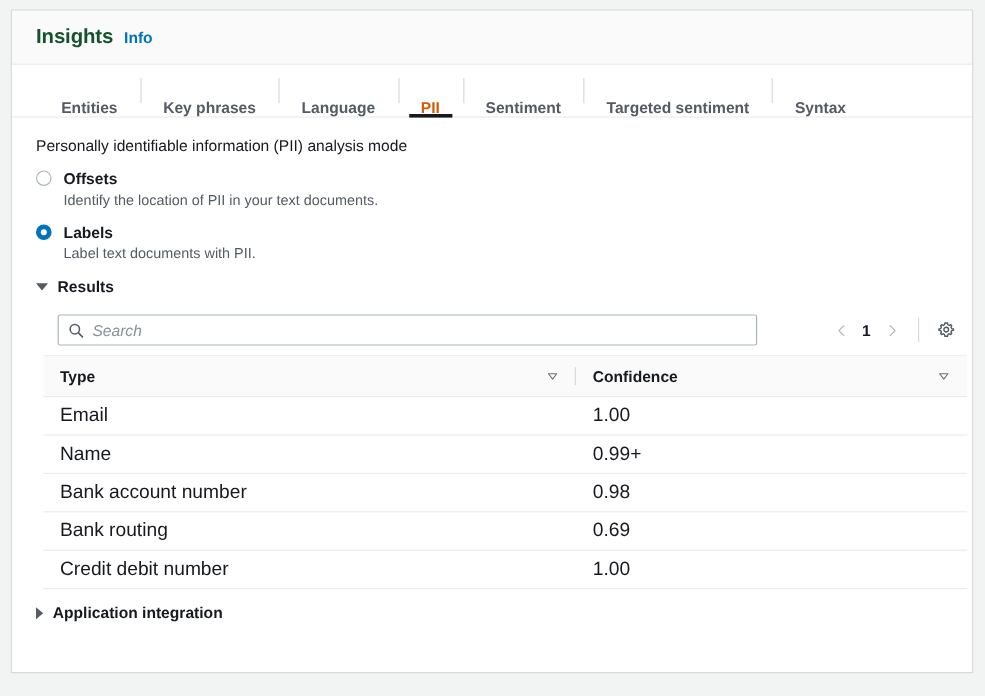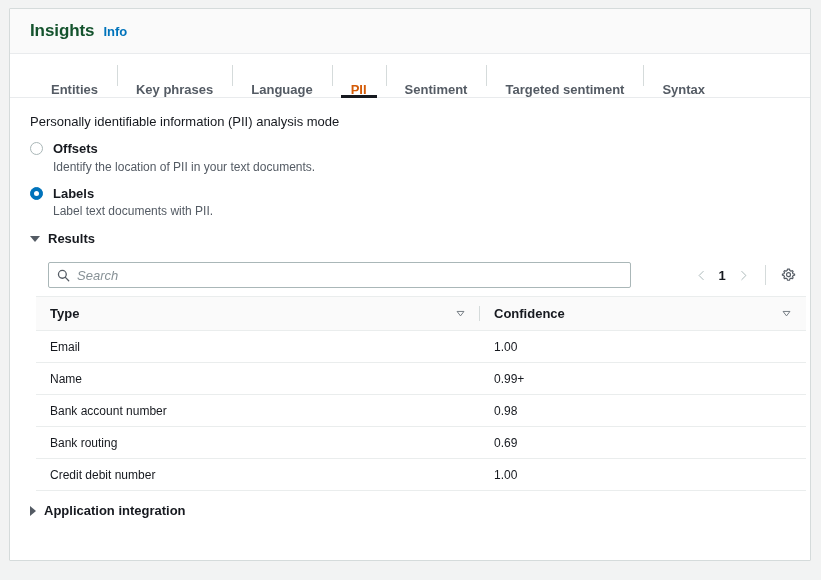--- a/index.html
+++ b/index.html
@@ -301,21 +301,21 @@
     content: "";
     position: absolute;
     right: 0;
     top: 9px;
     bottom: 9px;
     width: 1px;
     background: #d5dbdb;
   }
   table.results td {
     border-bottom: 1px solid #eaeded;
-    font-size: 12px;
+    font-size: 16px;
     color: #16191f;
     height: 32px;
     padding: 0 14px;
     box-sizing: border-box;
     background: #ffffff;
   }
 
   .app-integration {
     margin-bottom: 6px;
   }

